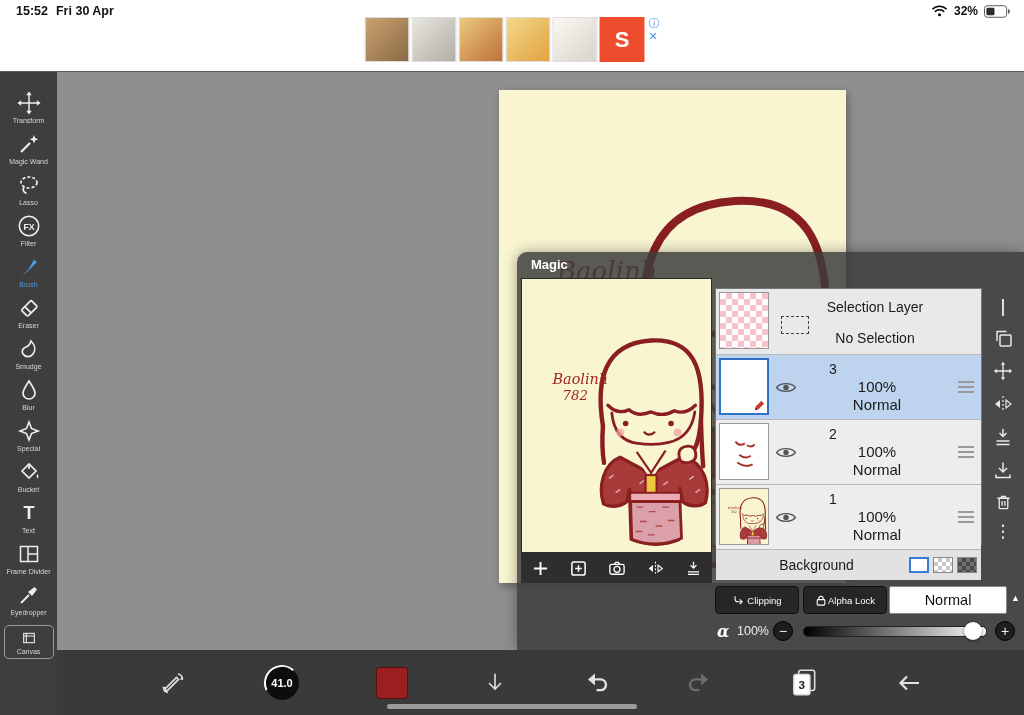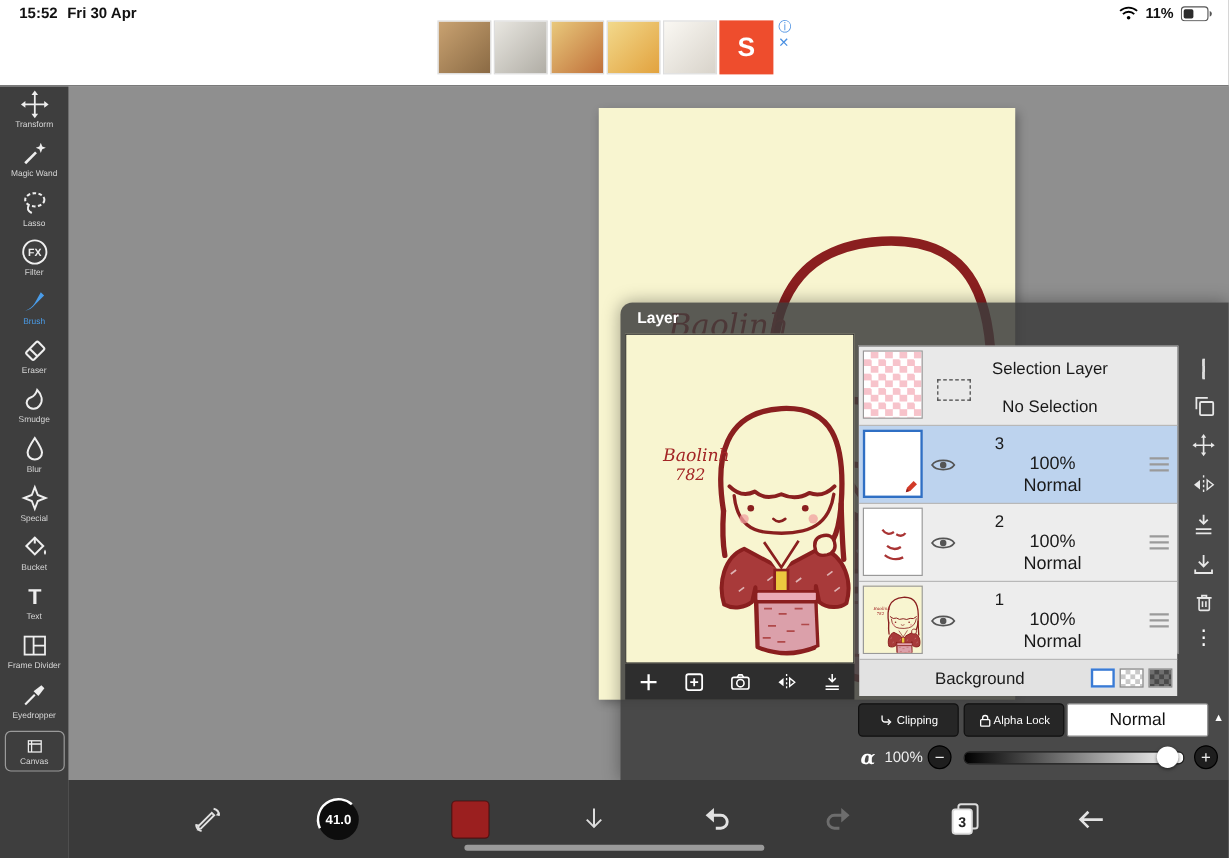--- a/index.html
+++ b/index.html
@@ -23,21 +23,21 @@
   .ad-t3{background:linear-gradient(135deg,#e9c97c,#c0703a);}
   .ad-t4{background:linear-gradient(135deg,#f2d98c,#e2a23e);}
   .ad-t5{background:linear-gradient(135deg,#faf8f3,#d8d3ca);}
   .ad-badge{width:45px;height:45px;background:#ee4d2d;color:#fff;display:flex;
             align-items:center;justify-content:center;font-weight:bold;font-size:22px;}
   .ad-ctl{display:flex;flex-direction:column;gap:1px;margin-left:2px;}
   .ad-ctl span{font-size:11px;line-height:12px;color:#4a90e2;cursor:pointer;}
 
   
   .tool-rail{position:absolute;left:0;top:71px;width:57px;height:644px;background:#3e3e3e;
-             z-index:30;display:flex;flex-direction:column;align-items:center;box-sizing:border-box;}
+             z-index:30;display:flex;flex-direction:column;align-items:center;padding-top:16px;box-sizing:border-box;}
   .tool{width:57px;height:41px;display:flex;flex-direction:column;align-items:center;
         justify-content:center;gap:2px;cursor:pointer;}
   .tlabel{font-size:7px;color:#d6d6d6;white-space:nowrap;}
   .tool.active .tlabel{color:#4a9ce8;}
   .tool.boxed{border:1px solid #9a9a9a;border-radius:5px;width:48px;height:32px;margin-top:5px;}
 
   
   .canvas{position:absolute;left:499px;top:90px;width:347px;height:493px;
           background:#f8f5d0;z-index:10;box-shadow:2px 3px 8px rgba(0,0,0,.3);}
 
@@ -158,21 +158,21 @@
 <div class="header">
   <div class="status-left">
     <span>15:52</span>
     <span>Fri 30 Apr</span>
   </div>
   <div class="status-right">
     <svg viewBox="0 0 18 12" width="17" height="12">
       <path d="M1.5 4 a11 11 0 0 1 15 0 M4 6.8 a7 7 0 0 1 10 0" fill="none" stroke="#000" stroke-width="1.6"></path>
       <circle cx="9" cy="10" r="1.6" fill="#000"></circle>
     </svg>
-    <span>11%</span>
+    <span>32%</span>
     <svg viewBox="0 0 27 13" width="26" height="13">
       <rect x="0.5" y="0.5" width="23" height="12" rx="3" fill="none" stroke="#555"></rect>
       <rect x="2.5" y="2.5" width="8.4" height="8" rx="1.5" fill="#2c2c2c"></rect>
       <path d="M25 4 v5 a2.6 2.6 0 0 0 0 -5z" fill="#555"></path>
     </svg>
   </div>
   <div class="ad-row">
     <div class="ad-thumb ad-t1"></div>
     <div class="ad-thumb ad-t2"></div>
     <div class="ad-thumb ad-t3"></div>
@@ -305,21 +305,21 @@
   </div>
 </aside>
 
 <div class="canvas">
   <svg width="347" height="493" viewBox="0 0 347 493">
       <use href="#artwork"></use>
     </svg>
 </div>
 
 <section class="layer-panel">
-  <div class="lp-title">Layer</div>
+  <div class="lp-title">Magic</div>
 
   <div class="lp-preview">
     <svg width="100%" height="100%" viewBox="0 0 347 493" preserveAspectRatio="xMidYMid slice">
         <use href="#artwork"></use>
       </svg>
   </div>
 
   <div class="lp-preview-bar">
     <button>
       <svg viewBox="0 0 18 18" width="17" height="17">

